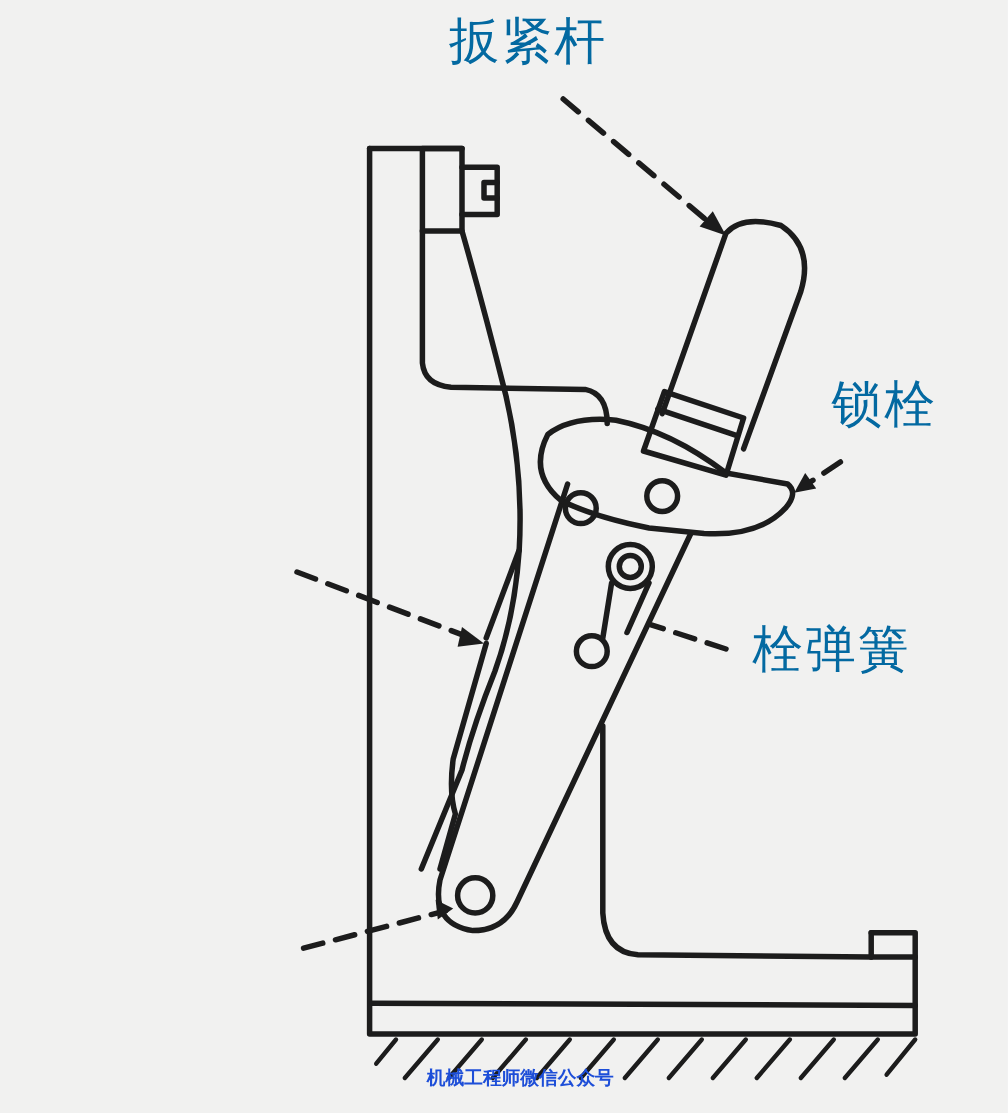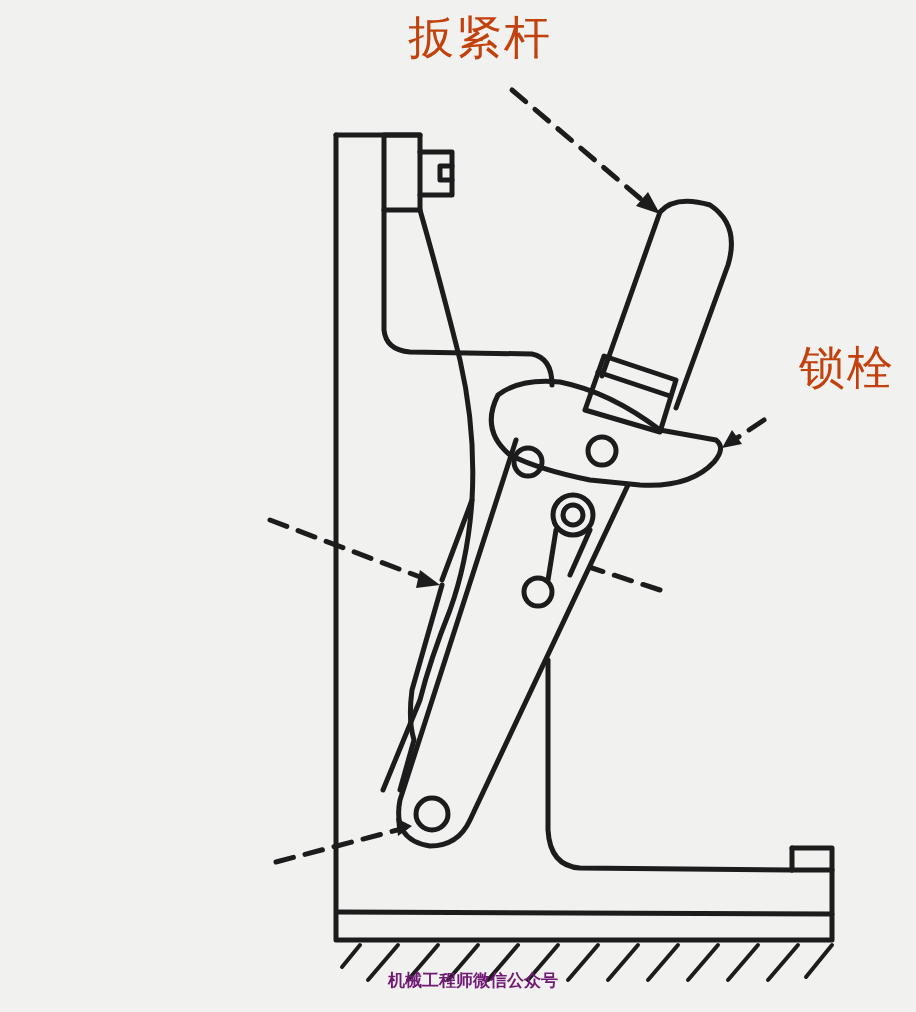--- a/index.html
+++ b/index.html
@@ -1,19 +1,19 @@
 <!DOCTYPE html>
 <html><head>
 <meta charset="utf-8">
 <style>
   html, body { margin: 0; padding: 0; background: #f2f2f2; }
   .canvas { position: relative; width: 916px; height: 1012px; background: #f1f1f0; overflow: hidden; }
   svg.diagram { position: absolute; left: 0; top: 0; }
-  .lbl { position: absolute; font-family: "DejaVu Serif", "Liberation Serif", serif; color: #c2410c; font-size: 46px; letter-spacing: 2px; white-space: nowrap; line-height: 1; }
-  .wm { position: absolute; font-family: "DejaVu Sans", "Liberation Sans", sans-serif; color: #701a75; font-size: 17px; font-weight: bold; white-space: nowrap; line-height: 1; }
+  .lbl { position: absolute; font-family: "DejaVu Serif", "Liberation Serif", serif; color: #0369a1; font-size: 46px; letter-spacing: 2px; white-space: nowrap; line-height: 1; }
+  .wm { position: absolute; font-family: "DejaVu Sans", "Liberation Sans", sans-serif; color: #1d4ed8; font-size: 17px; font-weight: bold; white-space: nowrap; line-height: 1; }
 </style>
 </head>
 <body>
 
 <div class="canvas">
 
   <svg class="diagram" width="916" height="1012" viewBox="0 0 916 1012">
     <g fill="none" stroke="#1c1c1c" stroke-width="5" stroke-linecap="round" stroke-linejoin="round">
 
       <g>
@@ -92,16 +92,17 @@
 
     <g fill="#1c1c1c" stroke="none">
       <polygon points="660,214 636,206 648,192"></polygon>
       <polygon points="722,448 732,430 742,444"></polygon>
       <polygon points="440,585 420,570 416,588"></polygon>
       <polygon points="412,826 396,818 398,836"></polygon>
     </g>
   </svg>
 
   <div class="lbl" style="left:408px; top:14px;">扳紧杆</div>
-  <div class="lbl" style="left:756px; top:344px;margin-left:43px;">锁栓</div>
+  <div class="lbl" style="left:756px; top:344px;">锁栓</div>
+  <div class="lbl" style="left:684px; top:566px;">栓弹簧</div>
 
   <div class="wm" style="left:388px; top:972px;">机械工程师微信公众号</div>
 </div>
 
 </body></html>

